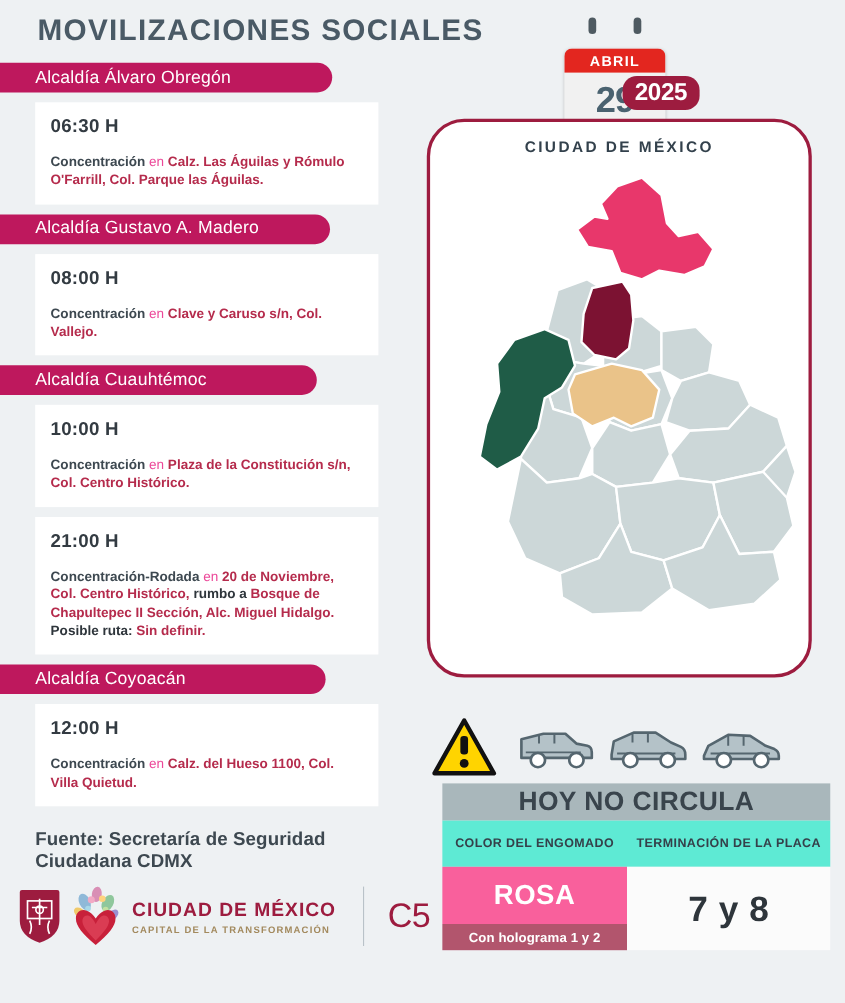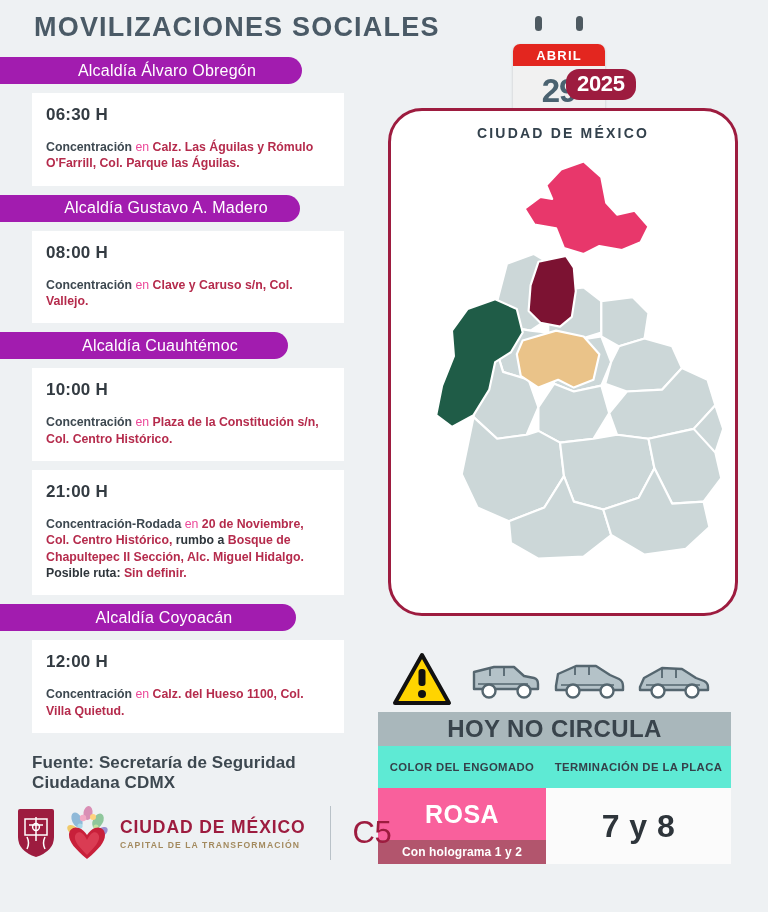--- a/index.html
+++ b/index.html
@@ -32,28 +32,27 @@
   .left-col {
     position: absolute;
     left: 0;
     top: 57px;
     width: 372px;
   }
 
   .alcaldia-bar {
     position: relative;
     height: 27px;
-    background: #a21caf;
+    background: #be185d;
     border-top-right-radius: 14px;
     border-bottom-right-radius: 14px;
     display: flex;
     align-items: center;
     padding-left: 32px;
     margin-bottom: 9px;
-    justify-content: center;
   }
   .alcaldia-bar.w1 { width: 302px; }
   .alcaldia-bar.w2 { width: 300px; }
   .alcaldia-bar.w3 { width: 288px; }
   .alcaldia-bar.w4 { width: 296px; }
 
   .alcaldia-bar .bar-label {
     font-size: 16px;
     color: #ffffff;
     letter-spacing: 0.2px;
@@ -231,21 +230,21 @@
     width: 346px;
     height: 62px;
     display: flex;
     align-items: center;
   }
   .warn-tri { width: 60px; height: 56px; margin-right: 16px; }
   .car-ico  { width: 74px; height: 42px; margin-right: 10px; }
 
   .hnc-panel {
     position: absolute;
-    left: 378px;
+    left: 402px;
     top: 712px;
     width: 353px;
     overflow: hidden;
   }
   .hnc-title-bar {
     background: #a9b7bb;
     height: 34px;
     display: flex;
     align-items: center;
     justify-content: center;

